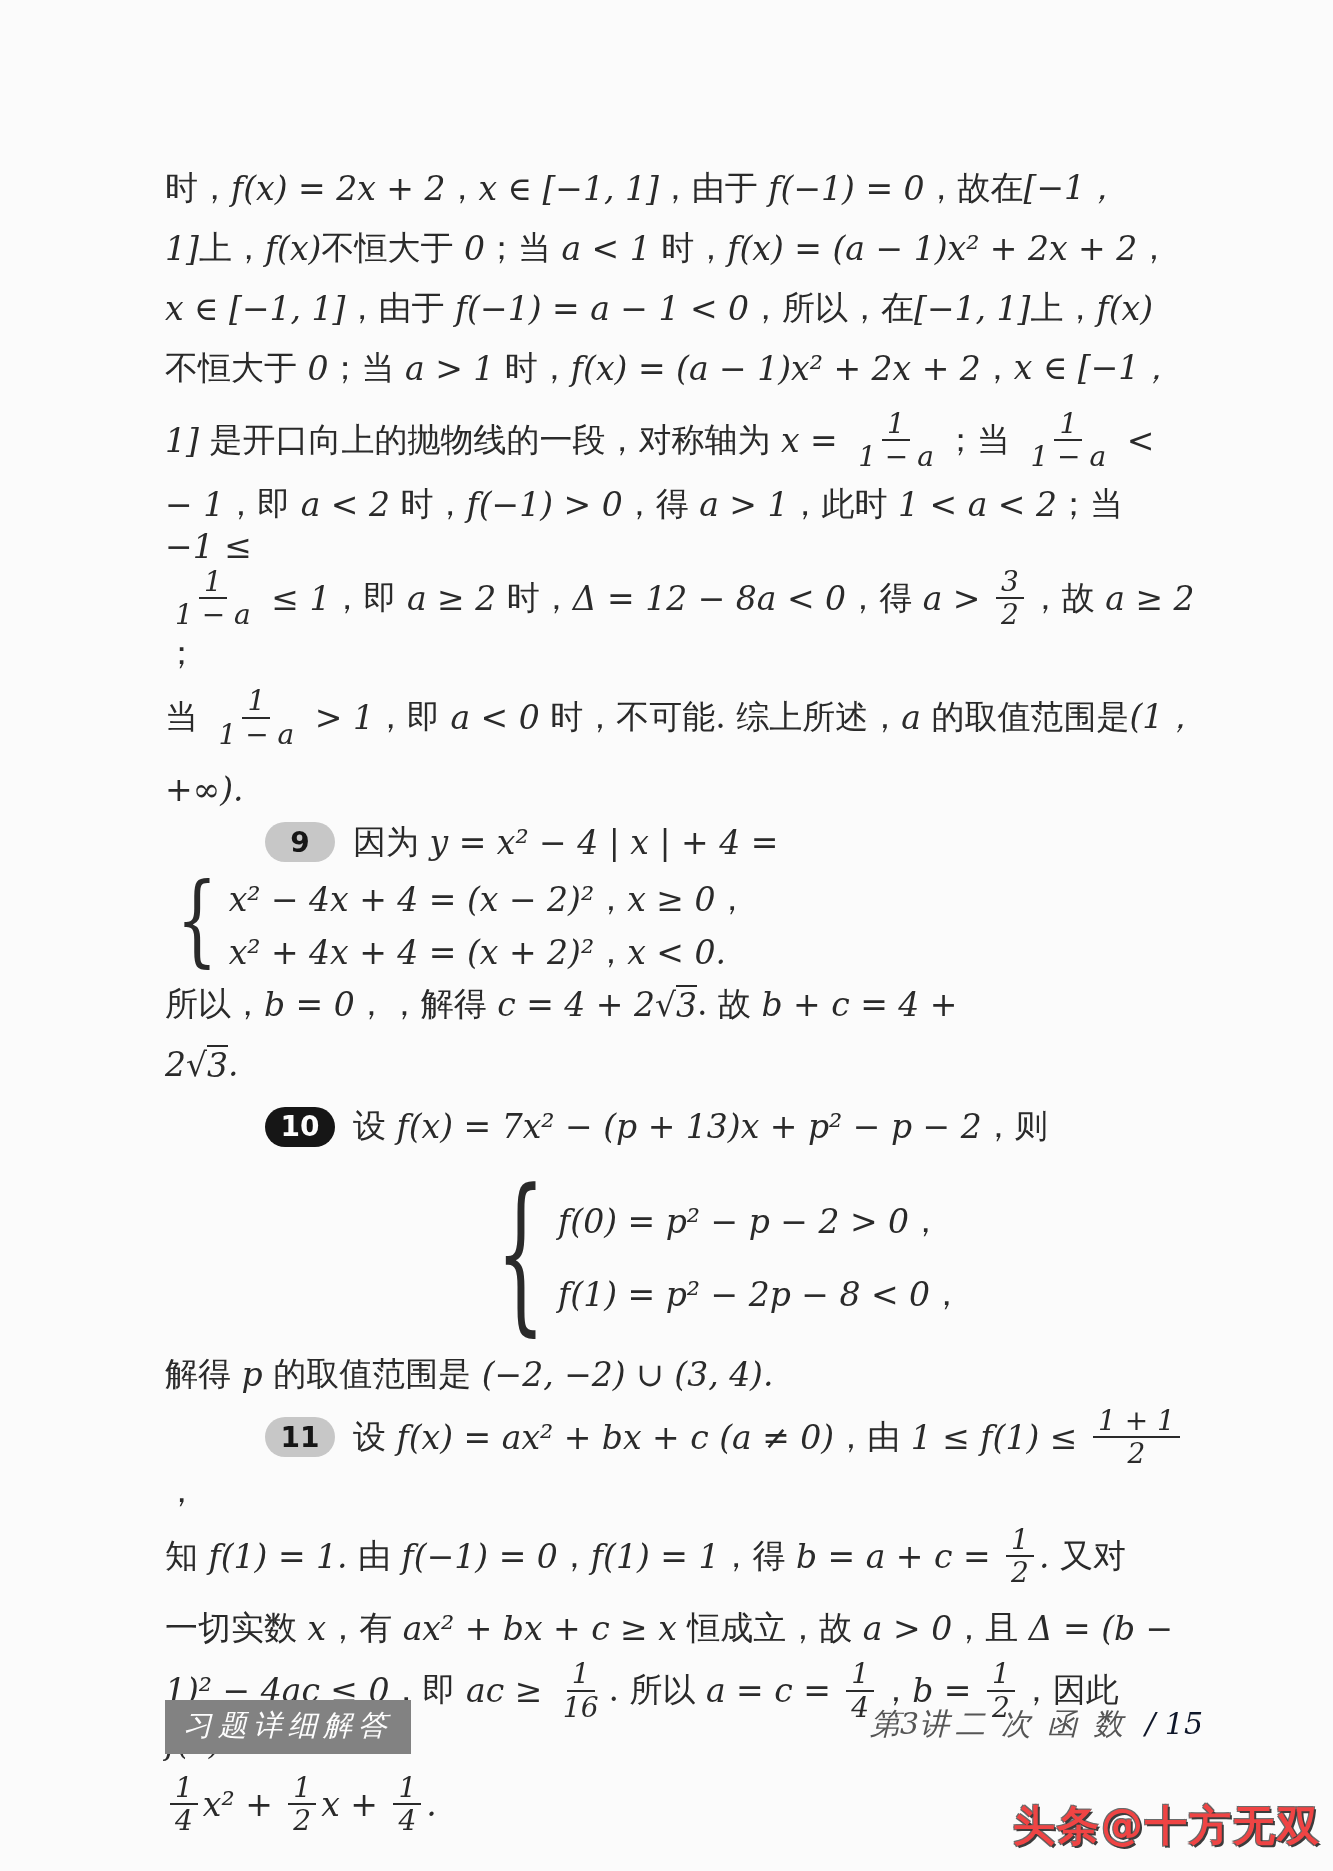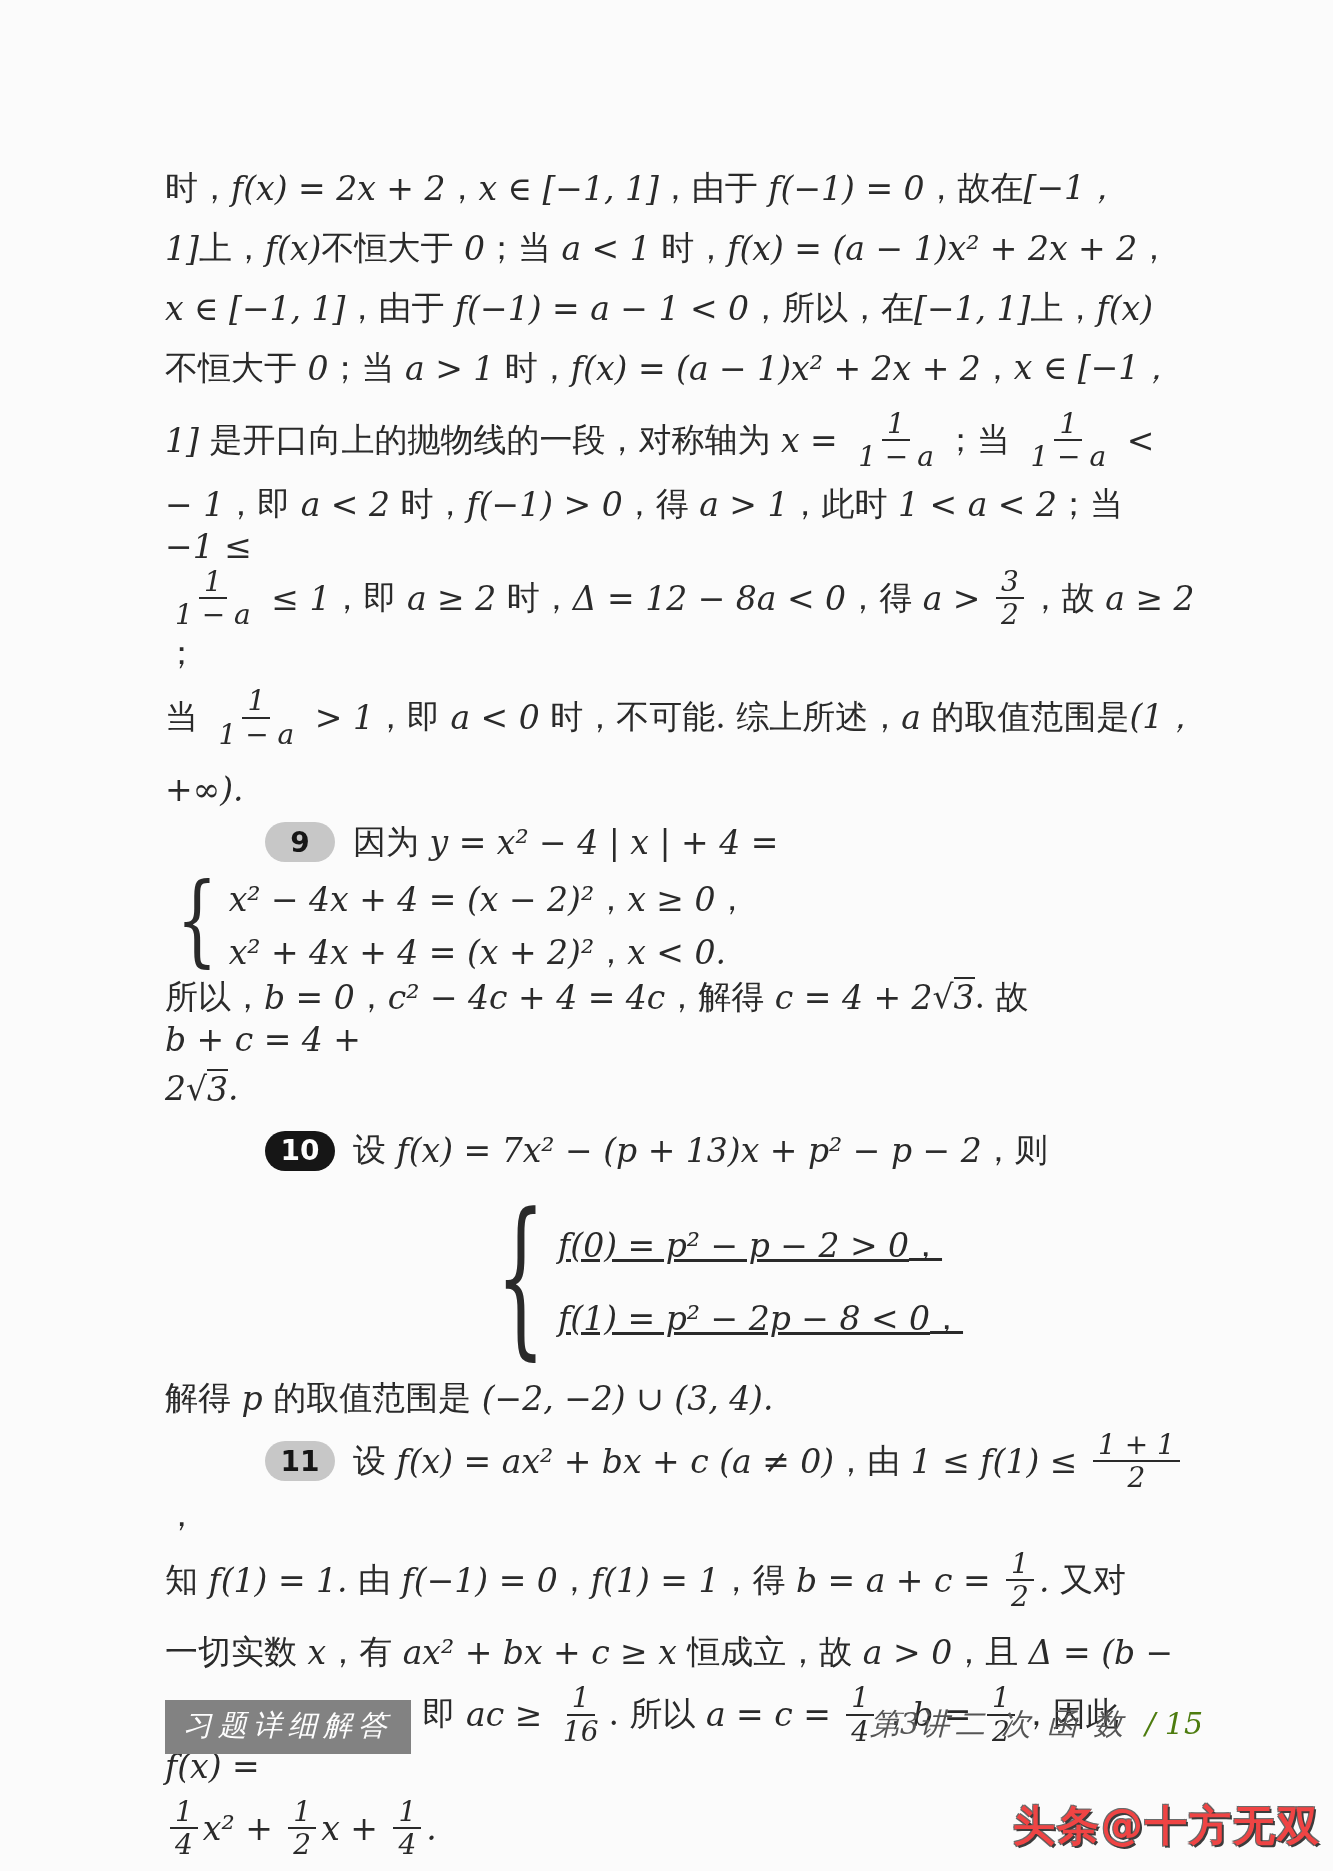--- a/index.html
+++ b/index.html
@@ -54,37 +54,37 @@
   }
   .brace2{font-size:100px;transform:scaleX(0.65);}
   .brace3{font-size:118px;transform:scaleX(0.65) scaleY(1.45);}
   .case-rows{display:inline-flex;flex-direction:column;gap:8px;margin-top:12px;}
   .case-rows .parts{display:flex;align-items:center;white-space:pre-wrap;}
   .system{
     display:flex;align-items:center;
     margin:4px 0 4px 318px;
     min-height:178px;
   }
-  .sys-rows{gap:28px;text-decoration:underline;}
+  .sys-rows{gap:28px;}
   .parts{display:contents;}
   .page-footer{
     position:absolute;left:165px;right:130px;top:1700px;
     display:flex;justify-content:space-between;align-items:flex-start;
   }
   .footer-box{
     background:#828282;color:#fdfdfd;
     font-size:29px;font-style:italic;letter-spacing:6px;
     padding:6px 18px 8px 18px;
   }
   .footer-right{
     font-size:30px;color:#555;font-style:italic;
     padding-top:4px;white-space:pre;
   }
   .footer-right .fr-title{letter-spacing:16px;margin:0 6px;text-align:right;}
-  .footer-right .fr-page{color:#4d7c0f;}
+  .footer-right .fr-page{color:#0f172a;}
   .watermark{
     position:absolute;right:12px;top:1798px;
     font-family:"DejaVu Sans","Liberation Sans",sans-serif;
     font-size:42px;font-weight:bold;letter-spacing:2px;
     color:#ef4444;
     text-shadow:2px 2px 0 #3c3c3c,-1px -1px 0 #6a6a6a,1px -1px 0 #6a6a6a,-1px 1px 0 #6a6a6a;
   }
 </style>
 </head>
 <body>
@@ -109,21 +109,21 @@
         <span class="badge badge-grey">9</span>
         <span class="parts"><span class="t">因为 </span><span class="m">y = x² − 4 | x | + 4 =</span></span>
         <span class="cases">
           <span class="brace brace2">{</span>
           <span class="case-rows">
             <span class="parts"><span class="m">x² − 4x + 4 = (x − 2)²</span><span class="t">，</span><span class="m">x ≥ 0</span><span class="t">，</span></span>
             <span class="parts"><span class="m">x² + 4x + 4 = (x + 2)²</span><span class="t">，</span><span class="m">x &lt; 0.</span></span>
           </span>
         </span>
       </div>
-      <div class="line"><span class="t">所以，</span><span class="m">b = 0</span><span class="t">，</span><span class="m">c² − 4c + 4 = 4c</span><span class="t">，解得 </span><span class="m">c = 4 + 2</span><span class="sqrt"><span class="sq-sign">√</span><span class="rad">3</span></span><span class="t">. 故 </span><span class="m">b + c = 4 +</span></div>
+      <div class="line"><span class="t">所以，</span><span class="m">b = 0</span><span class="t">，</span><span class="t">，解得 </span><span class="m">c = 4 + 2</span><span class="sqrt"><span class="sq-sign">√</span><span class="rad">3</span></span><span class="t">. 故 </span><span class="m">b + c = 4 +</span></div>
       <div class="line"><span class="m">2</span><span class="sqrt"><span class="sq-sign">√</span><span class="rad">3</span></span><span class="m">.</span></div>
     </section>
 
     <section>
       <div class="line lead-line">
         <span class="badge badge-black">10</span>
         <span class="parts"><span class="t">设 </span><span class="m">f(x) = 7x² − (p + 13)x + p² − p − 2</span><span class="t">，则</span></span>
       </div>
       <div class="system">
         <span class="brace brace3">{</span>

